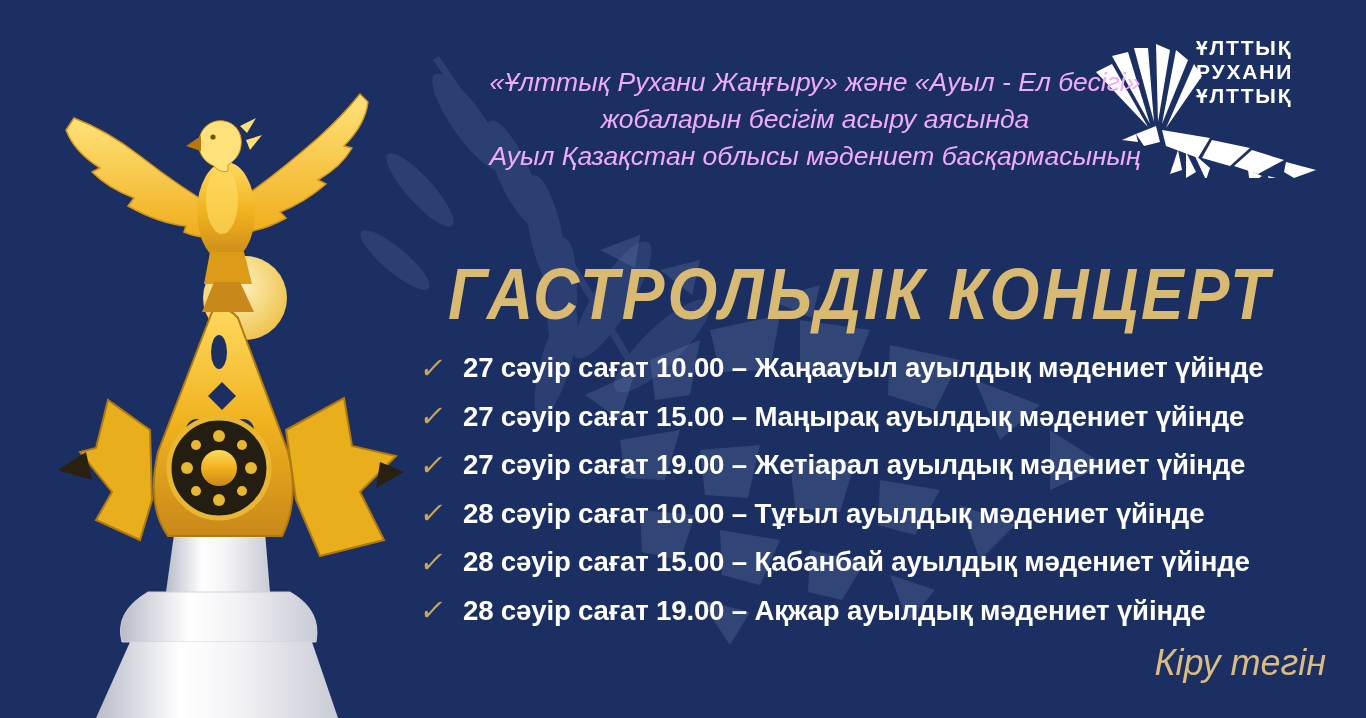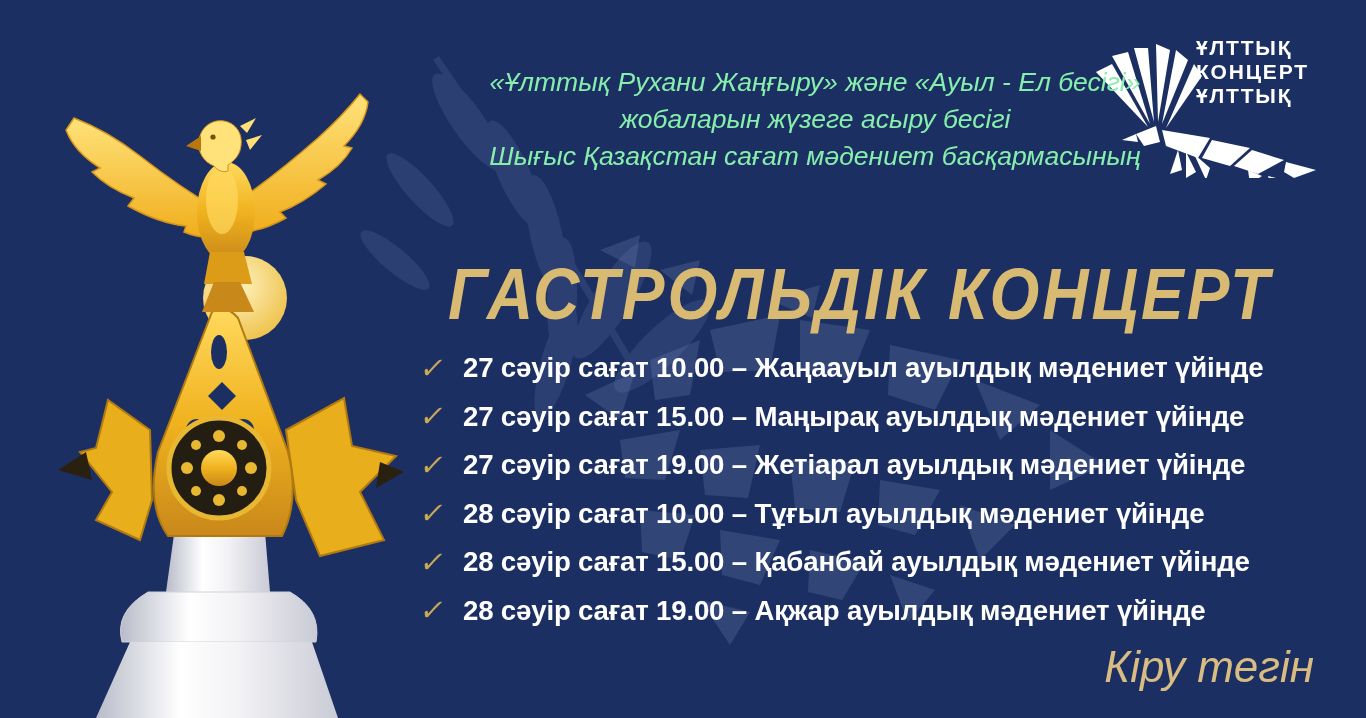--- a/index.html
+++ b/index.html
@@ -12,42 +12,42 @@
   .wm{position:absolute;left:0;top:0;width:1366px;height:718px;pointer-events:none;}
   .monument{position:absolute;left:0;top:0;width:440px;height:718px;}
   .logo{position:absolute;left:1070px;top:28px;width:296px;height:160px;}
   .logo-dove{position:absolute;left:8px;top:14px;width:244px;height:136px;}
   .logo-text{
     position:absolute;left:126px;top:8px;color:#ffffff;font-weight:bold;
     font-size:21px;line-height:24px;letter-spacing:1.8px;white-space:nowrap;
   }
   .intro{
     position:absolute;left:305px;top:64px;width:1020px;text-align:center;
-    color:#86efac;font-style:italic;font-size:26.5px;line-height:37px;font-weight:400;
+    color:#f0abfc;font-style:italic;font-size:26.5px;line-height:37px;font-weight:400;
   }
   .title{
     position:absolute;left:360px;top:252px;width:1000px;margin:0;text-align:center;
     color:#d9ba72;font-weight:bold;font-style:italic;font-size:64px;letter-spacing:3px;
     transform:scaleY(1.14);transform-origin:center top;white-space:nowrap;
   }
   .schedule{
     position:absolute;left:421px;top:350px;margin:0;padding:0;list-style:none;
   }
   .schedule li{display:flex;align-items:center;height:35px;margin-bottom:13.5px;}
   .chk{
     width:42px;flex:0 0 42px;color:#c9a855;font-size:29px;font-weight:bold;
     transform:skewX(-12deg);font-family:"DejaVu Sans","Liberation Sans",sans-serif;
   }
   .item-text{
     display:inline-block;color:#ffffff;font-size:28.5px;font-weight:bold;
     letter-spacing:-0.2px;white-space:nowrap;transform:scaleX(0.97);transform-origin:left center;
   }
   .footer-note{
-    position:absolute;right:52px;top:642px;color:#d9bc82;font-style:italic;
-    font-size:44px;white-space:nowrap;
+    position:absolute;right:40px;top:642px;color:#d9bc82;font-style:italic;
+    font-size:36px;white-space:nowrap;
   }
 </style>
 </head>
 <body>
 
 <div class="poster">
 
   <svg class="wm" viewBox="0 0 1366 718">
     <g fill="#46598e" opacity="0.40">
       <ellipse cx="468" cy="122" rx="16" ry="58" transform="rotate(-35 468 122)"></ellipse>
@@ -172,29 +172,29 @@
         <polygon points="208,120 238,128 216,136 206,130"></polygon>
         <polygon points="190,134 206,138 194,146"></polygon>
         <polygon points="170,128 184,134 172,142"></polygon>
         <polygon points="100,108 92,132 104,128"></polygon>
         <polygon points="108,110 108,136 118,130"></polygon>
         <polygon points="116,112 128,138 132,126"></polygon>
       </g>
     </svg>
     <div class="logo-text">
       <div>ҰЛТТЫҚ</div>
-      <div>КОНЦЕРТ</div>
+      <div>РУХАНИ</div>
       <div>ҰЛТТЫҚ</div>
     </div>
   </div>
 
   <div class="intro">
     <div>«Ұлттық Рухани Жаңғыру» және «Ауыл - Ел бесігі»</div>
-    <div>жобаларын  жүзеге асыру бесігі</div>
-    <div>Шығыс Қазақстан сағат мәдениет басқармасының</div>
+    <div>жобаларын  бесігім асыру аясында</div>
+    <div>Ауыл Қазақстан облысы мәдениет басқармасының</div>
   </div>
 
   <h1 class="title">ГАСТРОЛЬДІК КОНЦЕРТ</h1>
 
   <ul class="schedule">
     <li>
       <span class="chk">✓</span>
       <span class="item-text">27 сәуір сағат 10.00 – Жаңаауыл ауылдық мәдениет үйінде</span>
     </li>
     <li>

